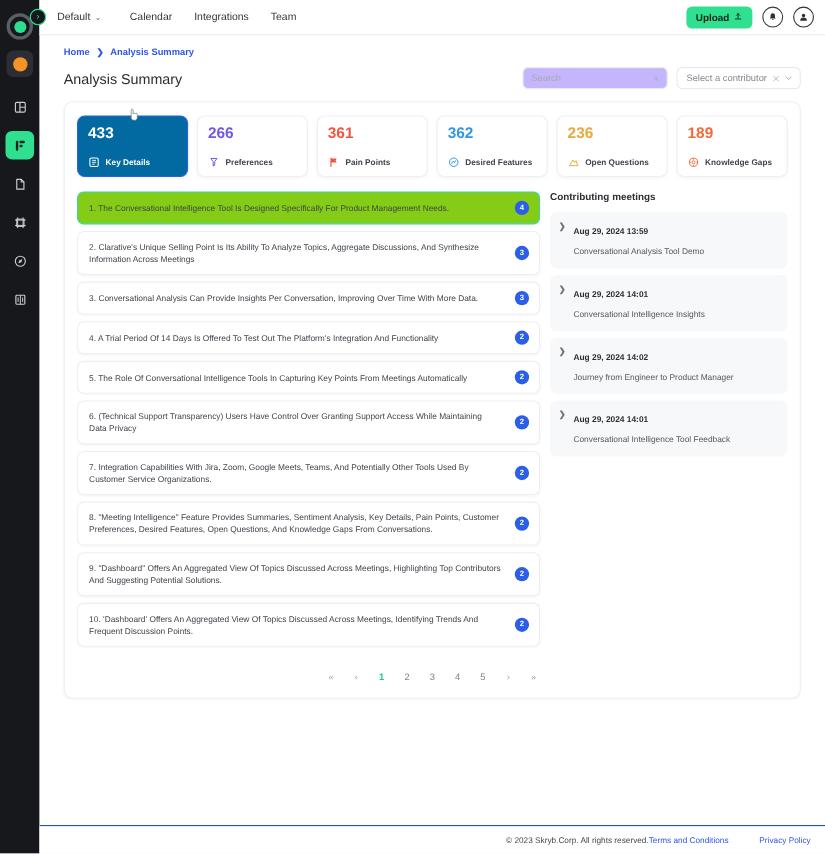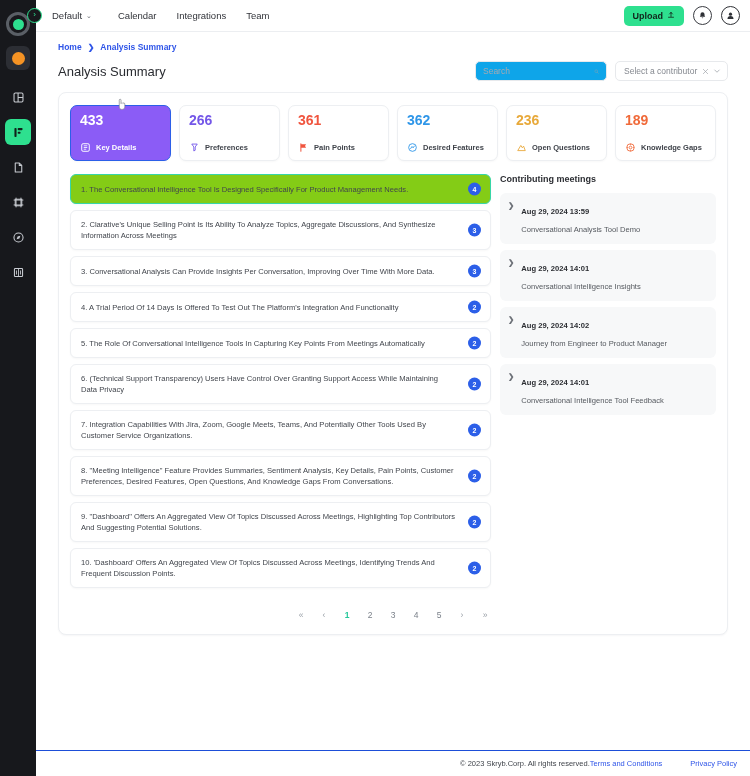--- a/index.html
+++ b/index.html
@@ -86,21 +86,21 @@
   .crumb-cur { color: #2f55e8; font-weight: bold; }
 
   .titlebar {
     display: flex; align-items: center; justify-content: space-between;
     padding: 9px 22px 0 22px;
   }
   .page-title { font-size: 13px; color: #2a2c31; font-weight: normal; }
   .controls { display: flex; gap: 8px; }
   .search-box {
     width: 132px; height: 20px; border: 1px solid #e7e9ec; border-radius: 5px;
-    background: #0ea5e9; display: flex; align-items: center; padding: 0 7px;
+    background: #c4b5fd; display: flex; align-items: center; padding: 0 7px;
   }
   .search-box input {
     border: none; outline: none; flex: 1; font-size: 8.5px; color: #3c3f45;
     font-family: "Liberation Sans", sans-serif; background: transparent;
   }
   .search-box input::placeholder { color: #a6aab1; }
   .contrib-select {
     width: 113px; height: 20px; border: 1px solid #e7e9ec; border-radius: 5px;
     background: #fff; display: flex; align-items: center; padding: 0 6px 0 8px;
     font-size: 8.5px; color: #84888f; gap: 4px;
@@ -117,21 +117,21 @@
   }
 
   
   .stats { display: flex; gap: 8px; }
   .stat {
     flex: 1; height: 56px; border: 1px solid #edeff2; border-radius: 7px;
     background: #fff; padding: 7px 9px; display: flex; flex-direction: column;
     justify-content: space-between; box-shadow: 0 1px 2px rgba(20,25,40,.03);
     position: relative;
   }
-  .stat.active { background: #8b5cf6; border-color: #2c5fe8; }
+  .stat.active { background: #0369a1; border-color: #2c5fe8; }
   .stat .num { font-size: 14px; font-weight: bold; line-height: 1; }
   .stat .row { display: flex; align-items: center; gap: 5px; }
   .stat .lbl { font-size: 7.5px; font-weight: bold; color: #3f434a; }
   .stat.active .num, .stat.active .lbl { color: #fff; }
   .stat .ic { width: 11px; height: 11px; display: flex; align-items: center; justify-content: center; }
   .cursor {
     position: absolute; left: 46px; top: -8px; width: 10px; height: 13px;
   }
 
   

